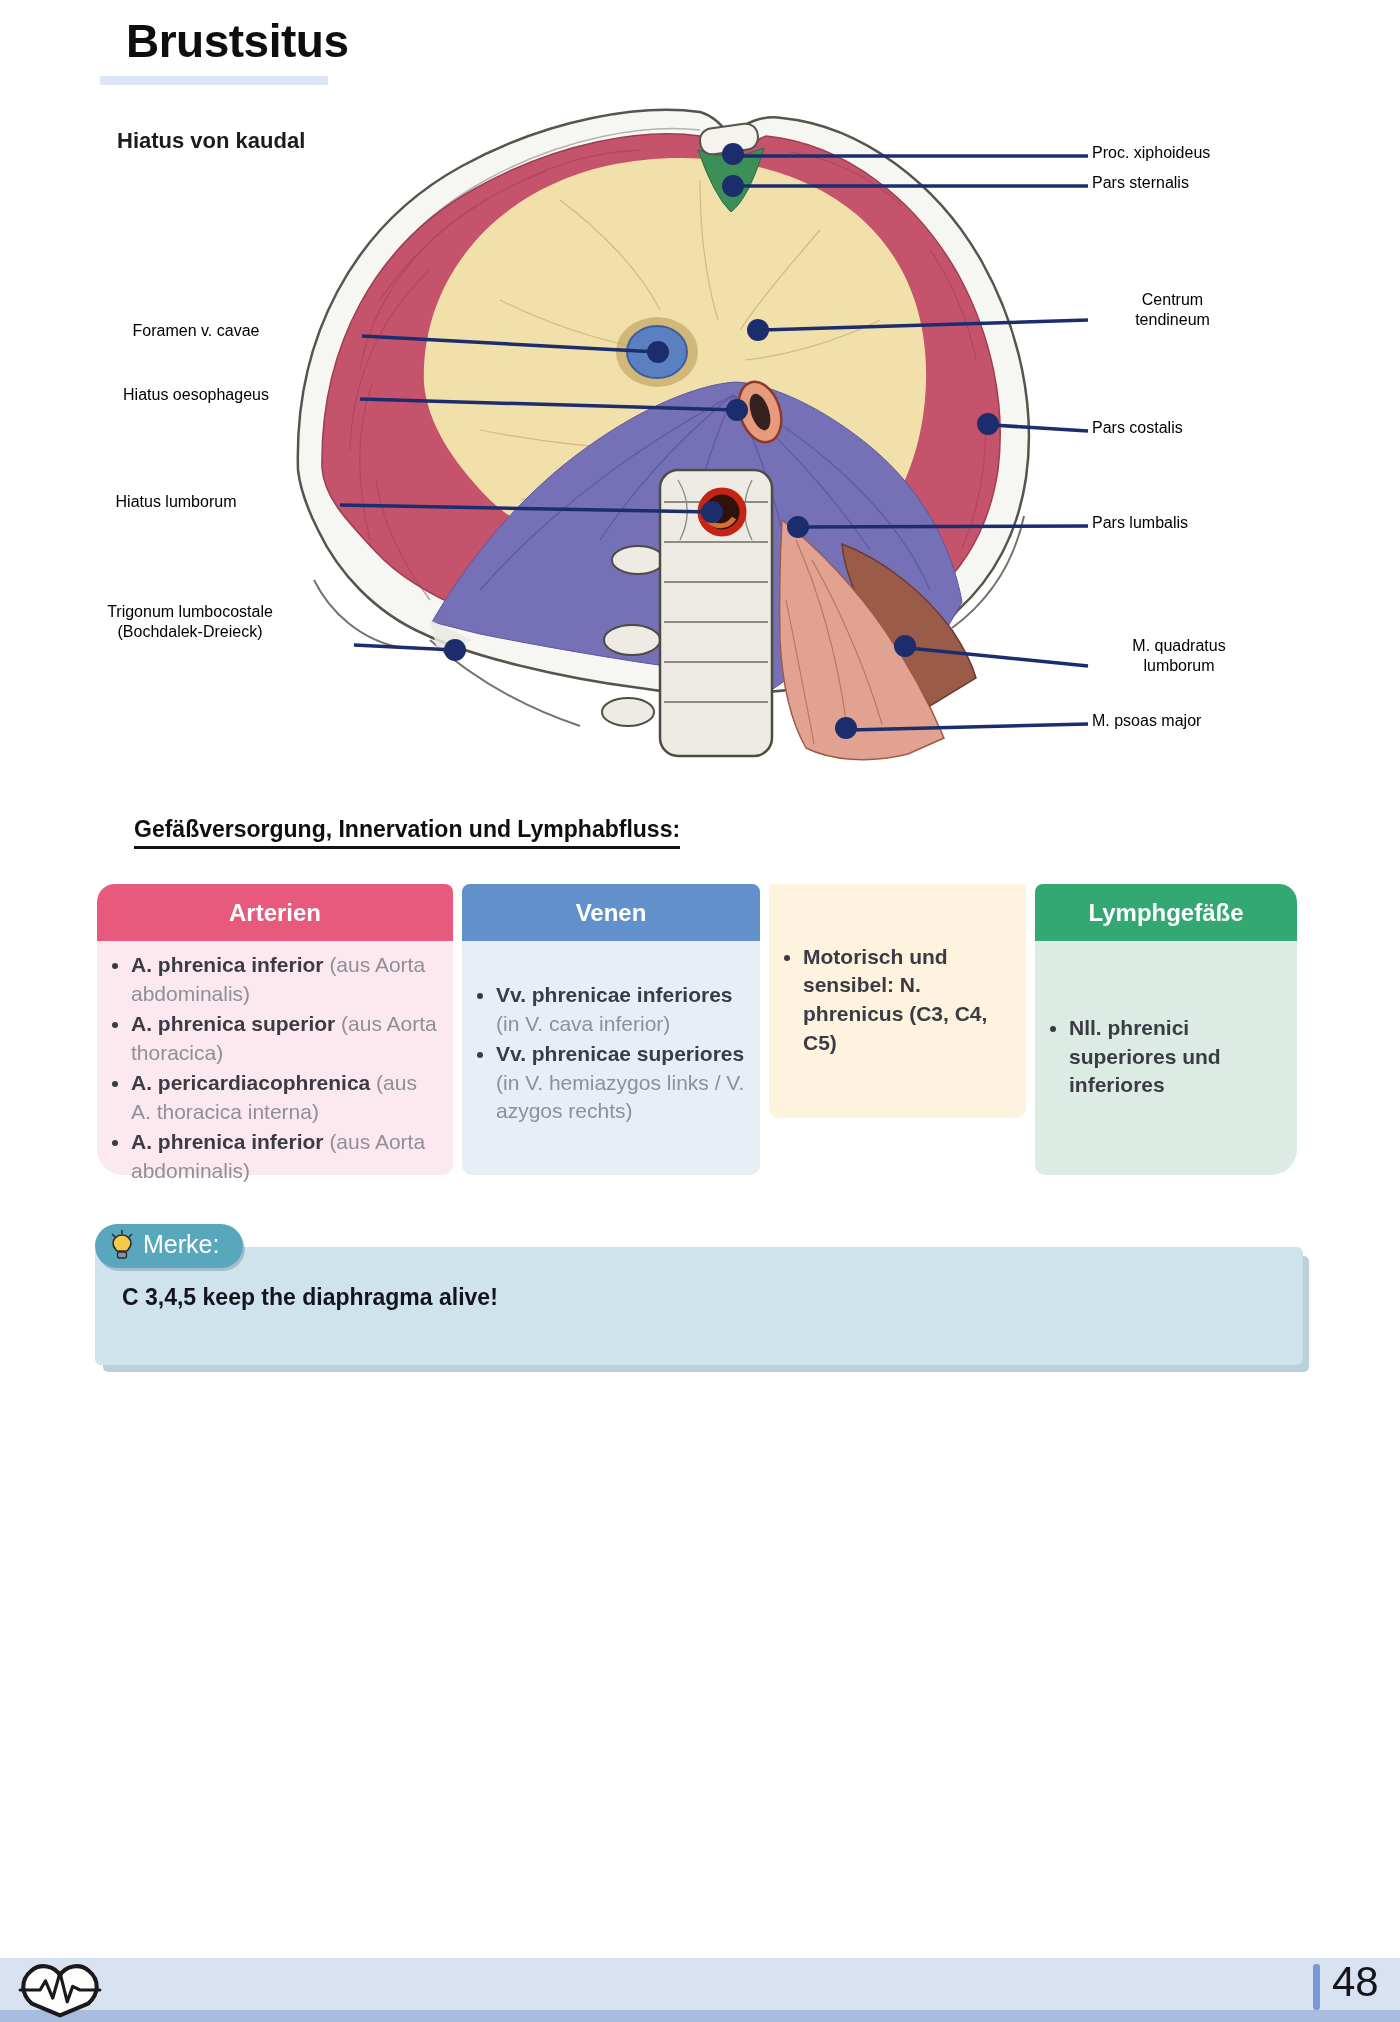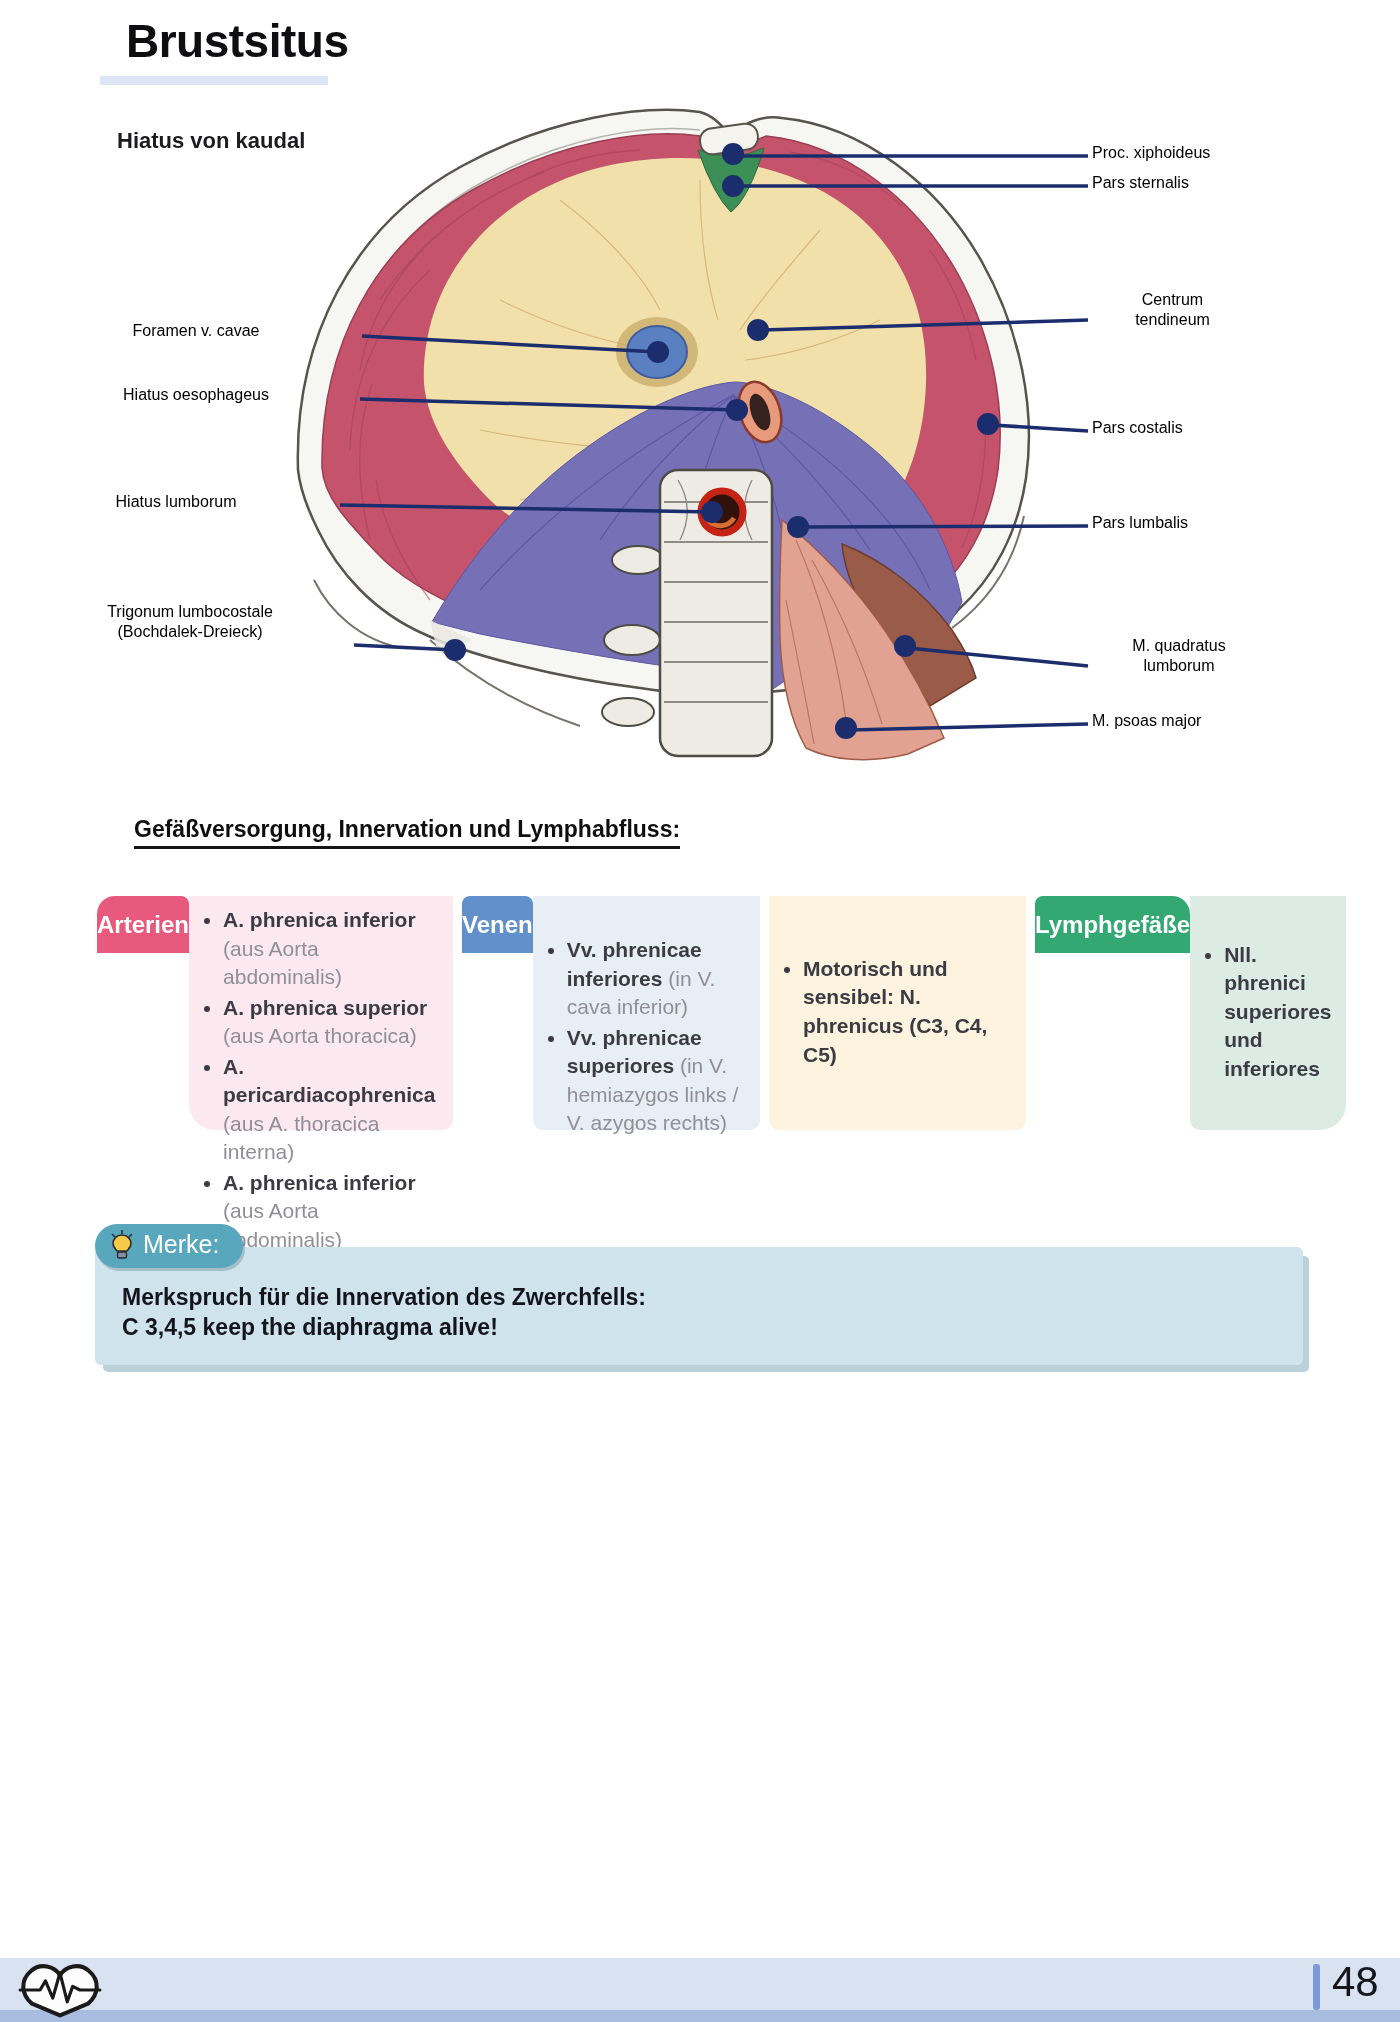--- a/index.html
+++ b/index.html
@@ -14,21 +14,21 @@
   .lbl{position:absolute;font-size:16px;color:#000000;line-height:1.28;white-space:pre-line;z-index:3;}
   .lbl.r{text-align:left;}
   .lbl.l{text-align:center;}
   .lbl.c{text-align:center;}
   
   .sec-heading{position:absolute;left:134px;top:816px;font-size:23px;font-weight:800;color:#0f0f10;
                border-bottom:3px solid #141414;padding-bottom:3px;z-index:3;}
   
   .gtable{position:absolute;left:97px;top:884px;display:grid;
           grid-template-columns:356px 298px 257px 262px;column-gap:9px;z-index:3;}
-  .gcol{display:flex;margin-top:12px;}
+  .gcol{display:flex;flex-direction:column;}
   .th{height:57px;line-height:57px;text-align:center;color:#ffffff;font-size:24px;font-weight:700;
       border-radius:8px 8px 0 0;}
   .gcol:first-child .th{border-radius:18px 8px 0 0;}
   .gcol:last-child .th{border-radius:8px 18px 0 0;}
   .tbody{height:234px;box-sizing:border-box;padding:10px 14px 0 8px;border-radius:0 0 10px 10px;}
   .gcol:first-child .tbody{border-radius:0 0 10px 26px;}
   .gcol:last-child .tbody{border-radius:0 0 26px 10px;}
   .tbody.vcenter{display:flex;align-items:center;padding-top:0;}
   .tbody.pad-top{padding-top:40px;}
   .tbody ul{margin:0;padding:0 0 0 26px;list-style:disc;}
@@ -269,21 +269,20 @@
         <line x1="15" y1="1" x2="15" y2="5"></line>
         <line x1="5" y1="5" x2="8" y2="8"></line>
         <line x1="25" y1="5" x2="22" y2="8"></line>
       </g>
       <path d="M15,6 C9.5,6 6,10 6,14.5 C6,18 8.5,20 10,22 L20,22 C21.5,20 24,18 24,14.5 C24,10 20.5,6 15,6 Z" fill="#f7c948" stroke="#2b2b2b" stroke-width="1.6"></path>
       <rect x="10.5" y="23" width="9" height="6" rx="2" fill="#8a8fa8" stroke="#2b2b2b" stroke-width="1.4"></rect>
     </svg>
     <span>Merke:</span>
   </div>
   <div class="merke-box">
-    <div class="mline">Merkspruch für die Innervation des Zwerchfells:</div>
     <div class="mline">C 3,4,5 keep the diaphragma alive!</div>
   </div>
 
   <div class="footer"></div>
   <div class="footer-strip"></div>
   <svg class="heart-icon" width="92" height="58" viewBox="0 0 96 64">
     <path d="M48,16 C42,5 26,2 16,11 C4,21 5,37 17,47 L48,60 L79,47 C91,37 92,21 80,11 C70,2 54,5 48,16 Z" fill="#fdfdfd" stroke="#1a1a1a" stroke-width="4.5" stroke-linejoin="round"></path>
     <polyline points="4,32 26,32 32,22 40,41 48,13 56,45 62,28 70,32 92,32" fill="none" stroke="#1a1a1a" stroke-width="3.5" stroke-linejoin="round" stroke-linecap="round"></polyline>
   </svg>
   <div class="page-num-bar"></div>

